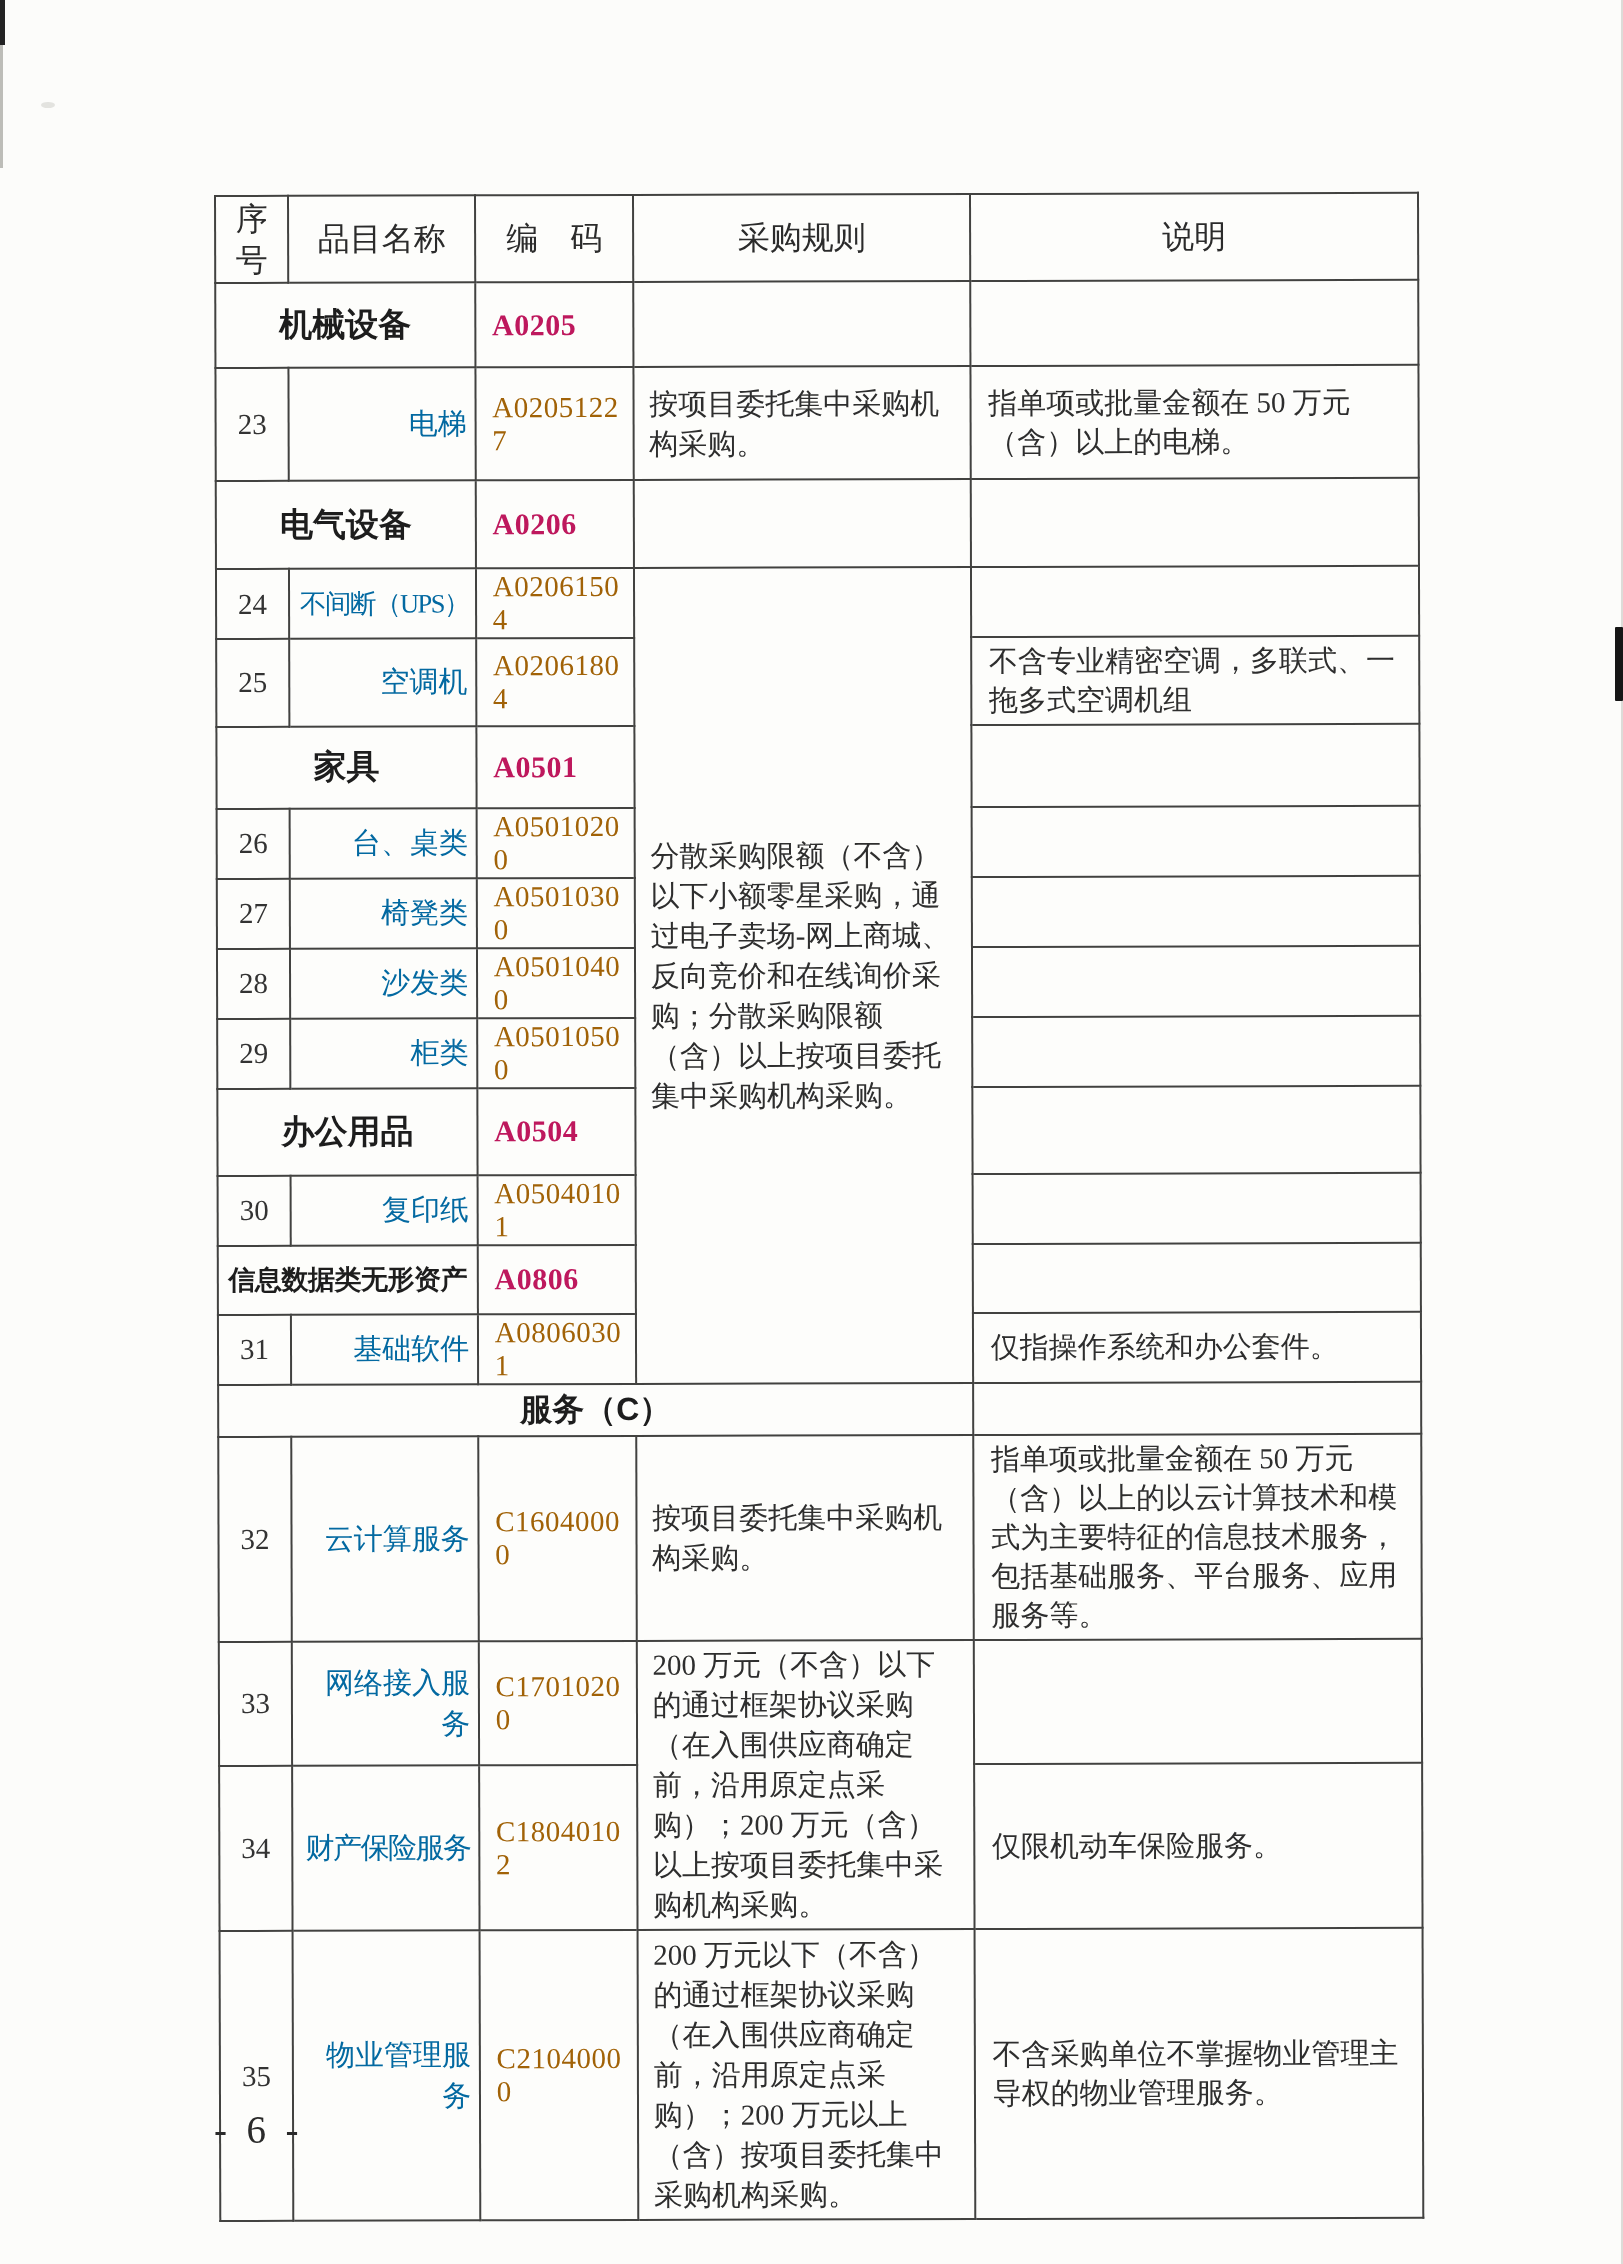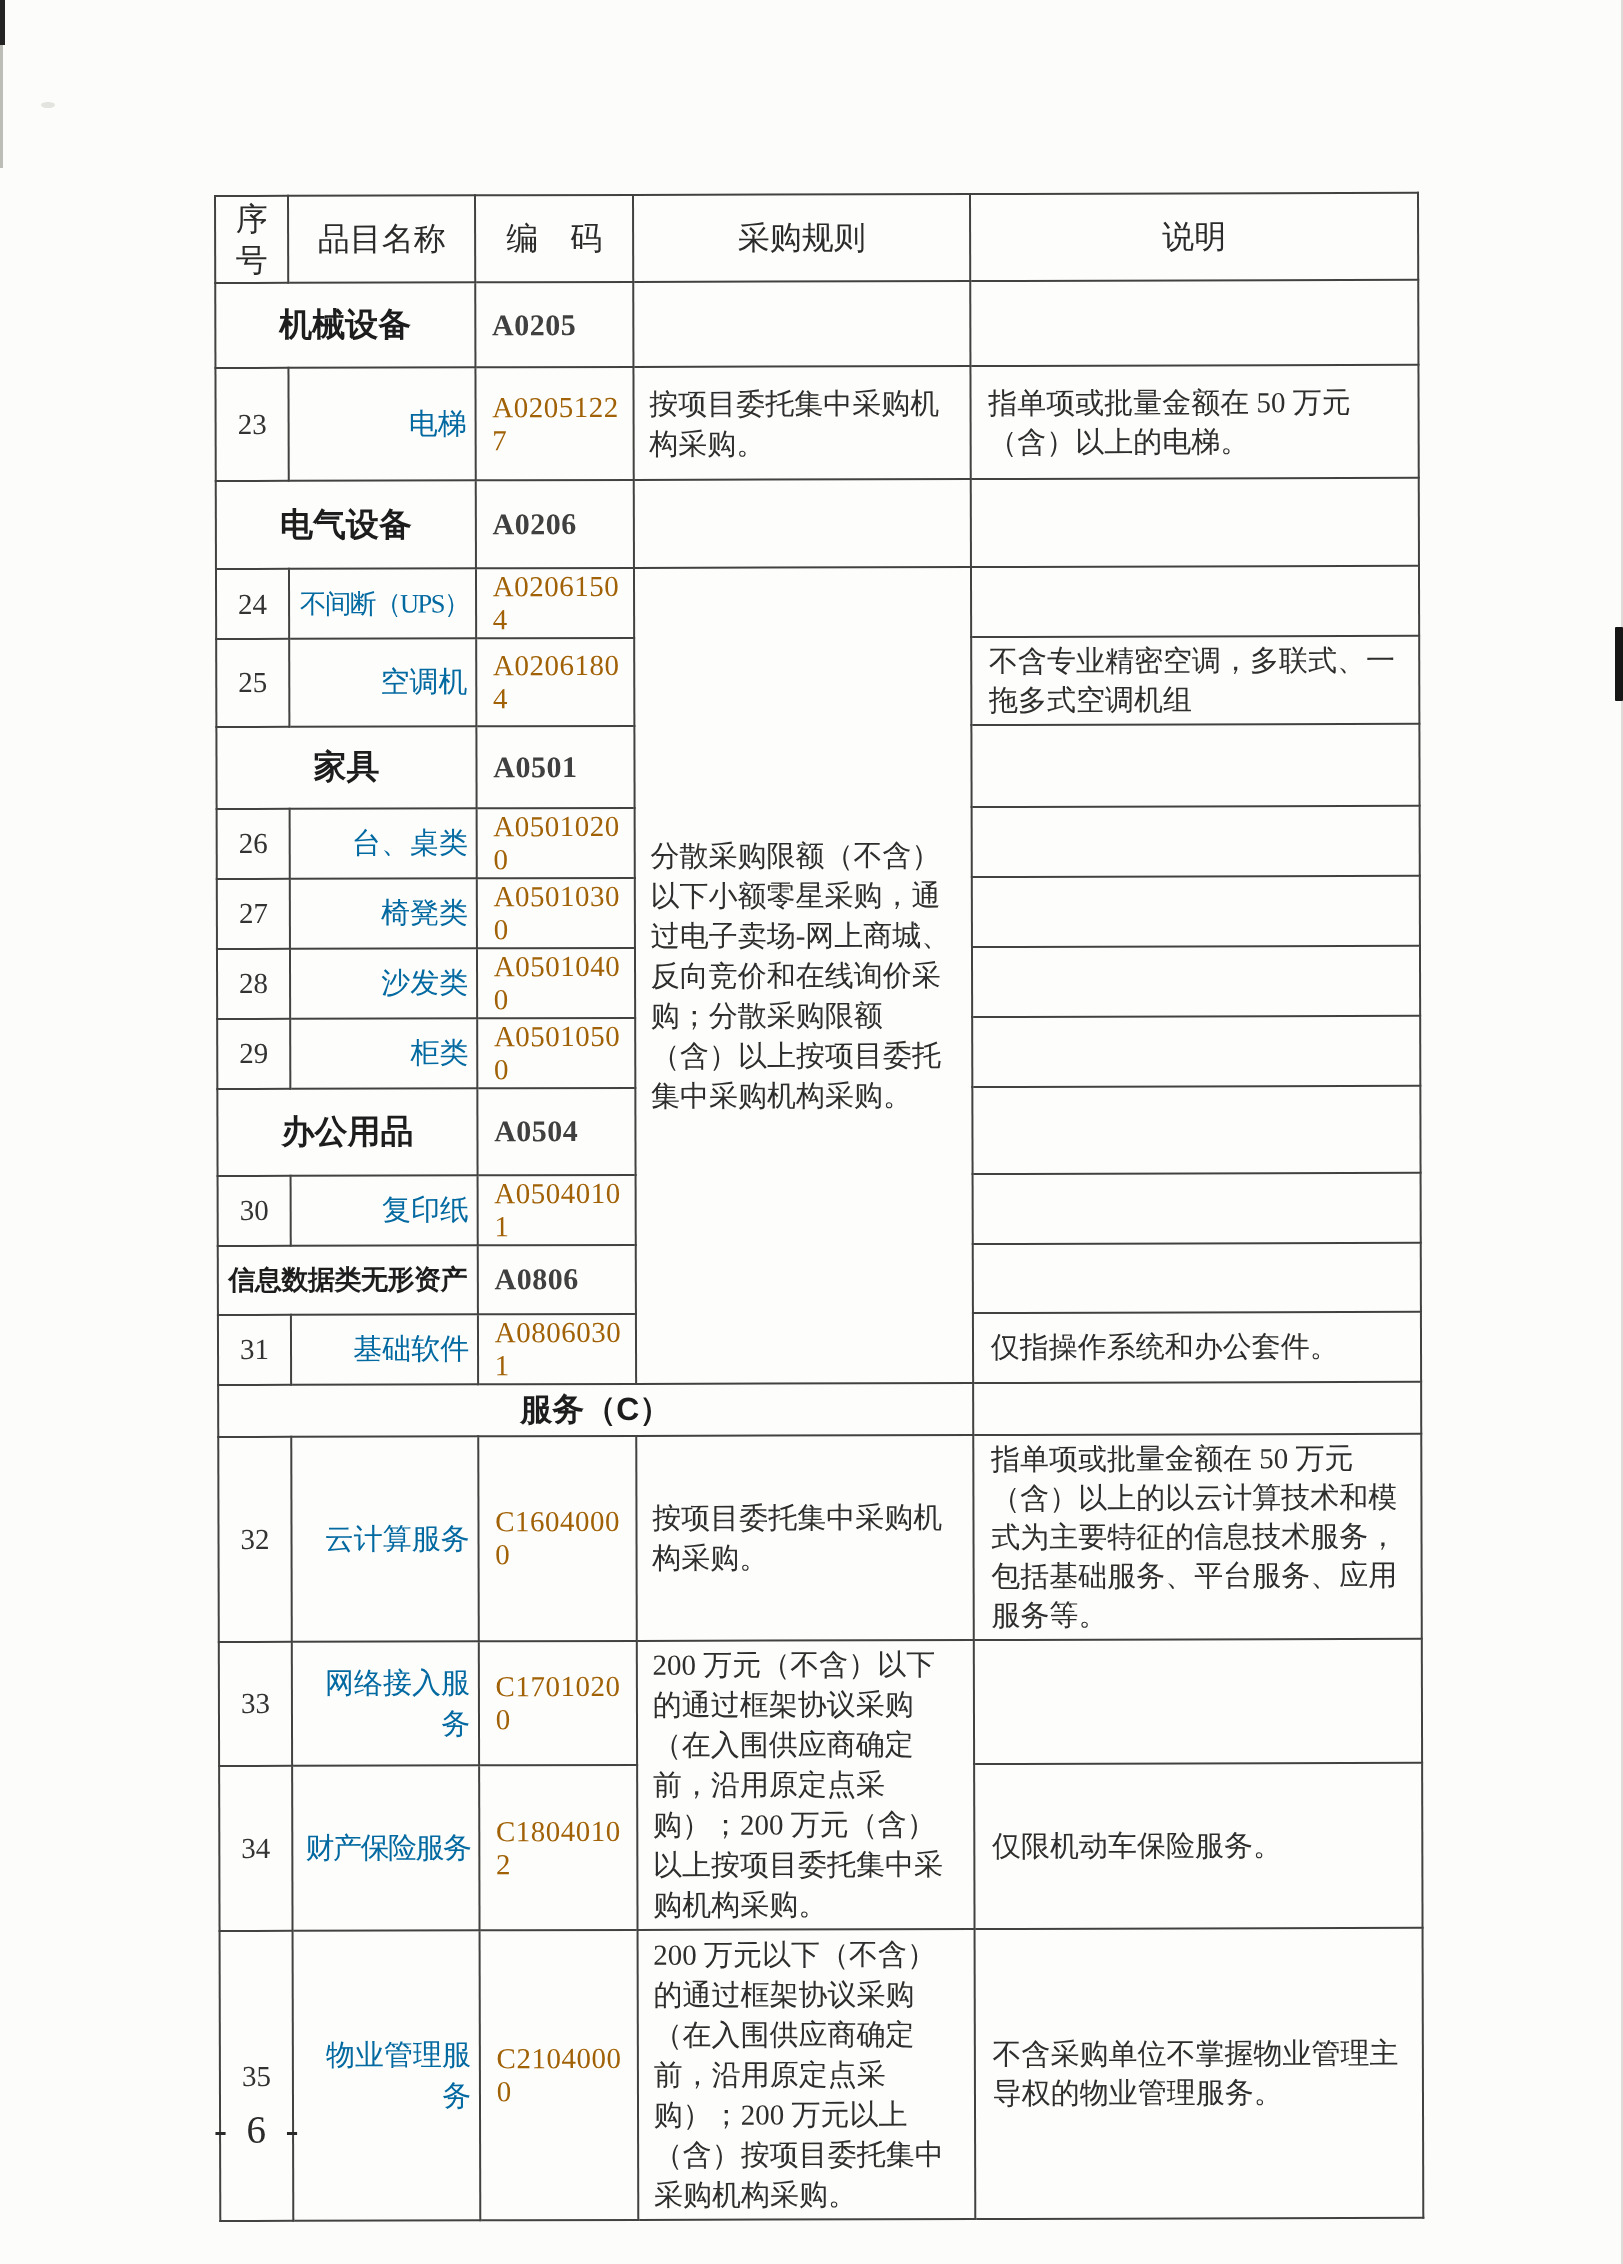--- a/index.html
+++ b/index.html
@@ -55,21 +55,21 @@
   .cell-index{text-align:center;font-size:29px;color:#333;}
   .cell-name{text-align:right;padding:2px 7.8px 2px 15.7px;font-size:29px;line-height:41px;color:#0369a1;}
   .cell-name.tight6{white-space:nowrap;letter-spacing:-1.5px;padding-left:11.8px;}
   .cell-name.tightups{white-space:nowrap;letter-spacing:-1.5px;font-size:26.5px;padding-left:9.8px;margin-left:28px;}
   .cell-code{text-align:left;padding-left:15.7px;font-size:29px;letter-spacing:0.5px;color:#a16207;}
   .group-name{
     font-family:"Liberation Sans","DejaVu Sans",sans-serif;
     font-weight:bold;font-size:33px;text-align:center;color:#1d1d1d;border-radius:14px;
   }
   .group-name.compact{font-size:27px;white-space:nowrap;letter-spacing:-0.5px;padding:0 8px;}
-  .group-code{font-weight:bold;font-size:30px;letter-spacing:0.5px;color:#404040;}
+  .group-code{font-weight:bold;font-size:30px;letter-spacing:0.5px;color:#be185d;}
   .section-cell{
     font-family:"Liberation Sans","DejaVu Sans",sans-serif;
     font-weight:bold;font-size:32px;text-align:center;color:#1d1d1d;
   }
   .cell-rule{
     text-align:left;font-size:29px;line-height:40px;
     padding:3.9px 14.7px;color:#2e2e2e;
   }
   .cell-note{
     text-align:left;font-size:29px;line-height:39px;

